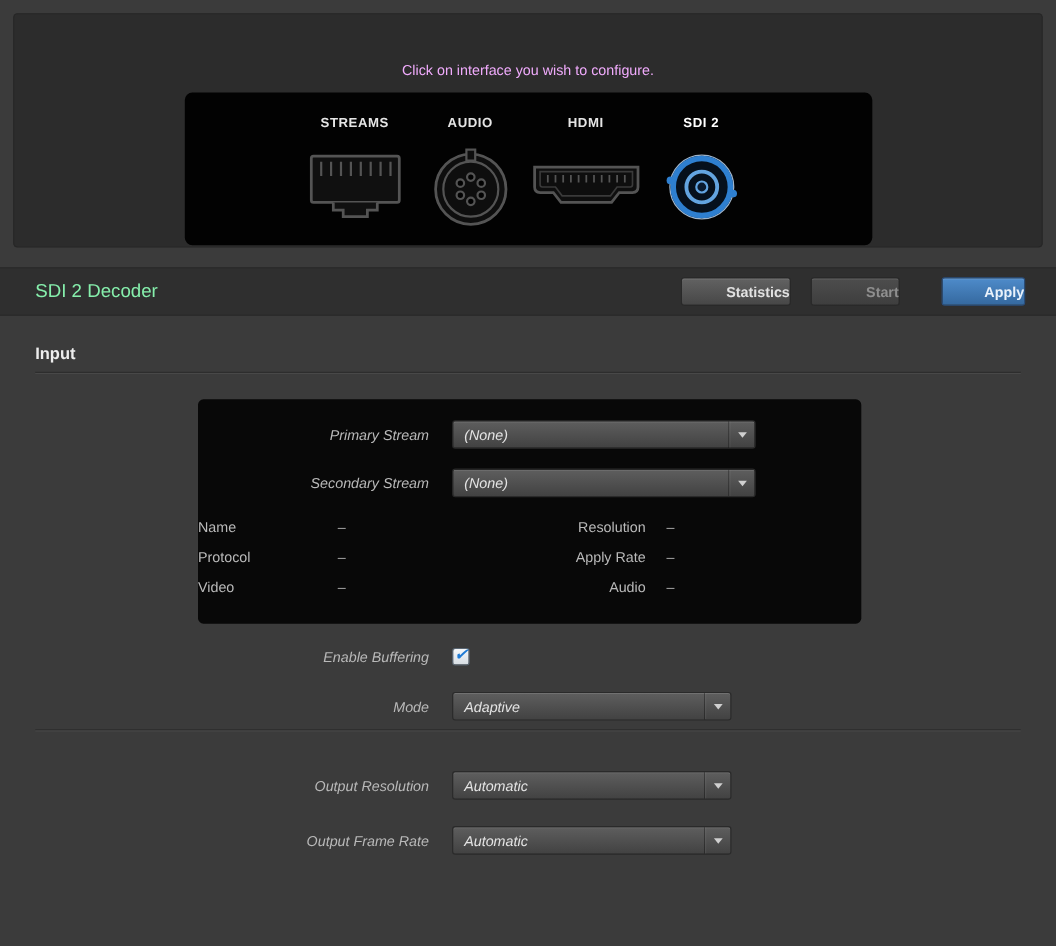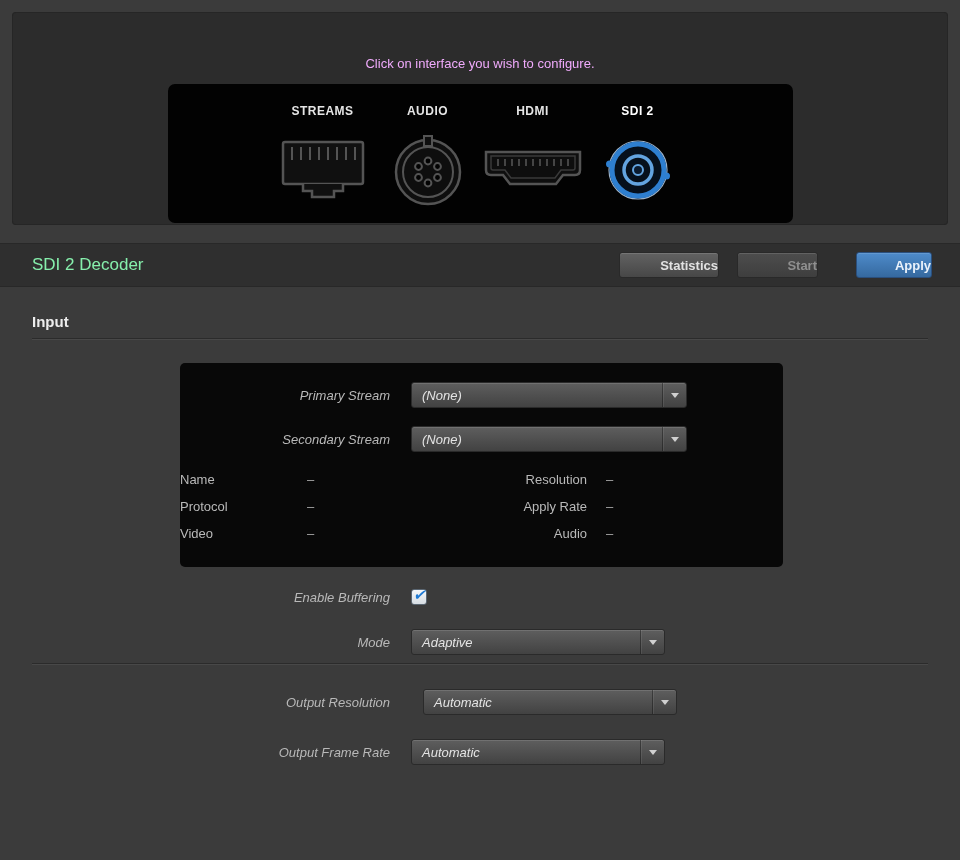--- a/index.html
+++ b/index.html
@@ -181,21 +181,21 @@
   }
   .checkbox.checked::after {
     content: "\2714";
     position: absolute;
     left: 1px; top: -4px;
     font-size: 15px;
     color: #1f7ad4;
   }
 
   .row-mode { margin-top: 24px; }
-  .row-out1 { margin-top: 24px; gap: 12px; }
+  .row-out1 { margin-top: 36px; }
   .row-out2 { margin-top: 24px; }
   .video-heading { margin-top: 34px; }
 
   
   .conn-svg { display: block; }
 </style>
 </head>
 <body>
 
 <section class="top-panel">

